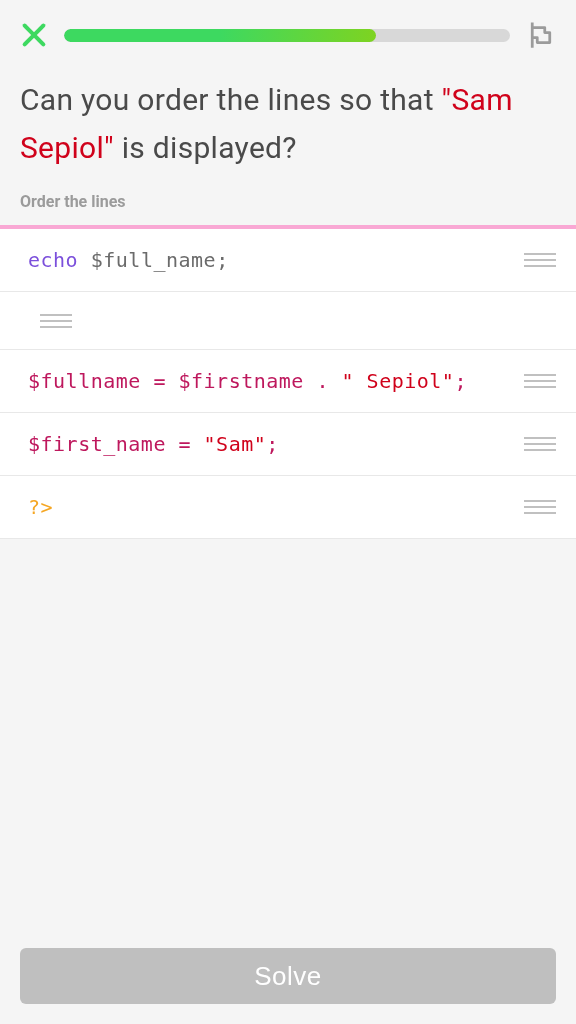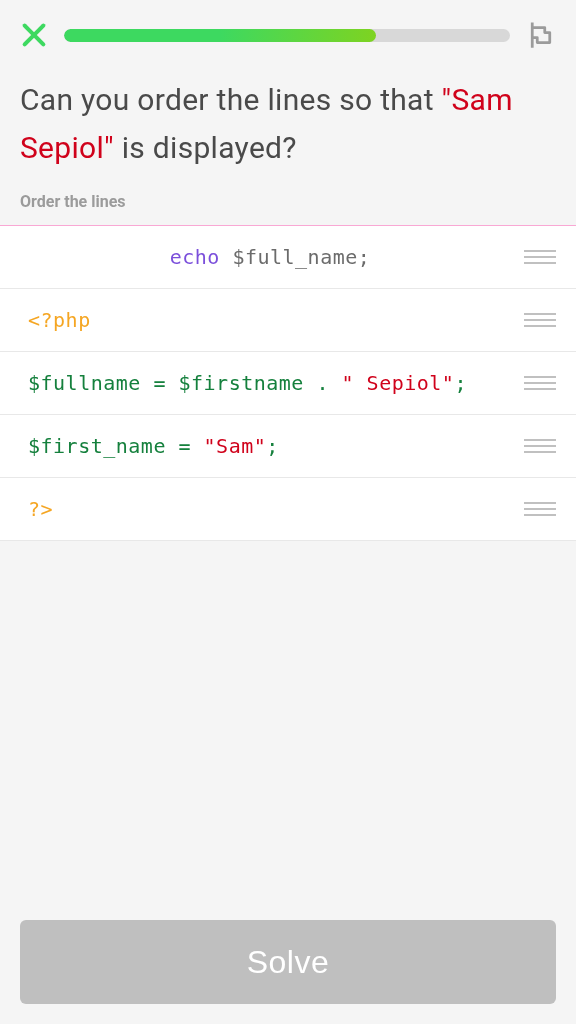--- a/index.html
+++ b/index.html
@@ -92,22 +92,21 @@
       padding: 16px 20px 16px 28px;
       border-bottom: 1px solid #e8e8e8;
       font-family: "SF Mono", "Monaco", "Consolas", monospace;
       font-size: 20px;
       letter-spacing: 0.5px;
       cursor: grab;
       min-height: 58px;
     }
 
     .code-row:first-child {
-      border-top: 1px solid #f9a8d4;
-      text-align: center;
+      border-top: 4px solid #f9a8d4;
     }
 
     .code-content {
       flex: 1;
       line-height: 1.5;
     }
 
     .drag-handle {
       width: 32px;
       display: flex;
@@ -120,44 +119,44 @@
 
     .drag-handle span {
       display: block;
       width: 32px;
       height: 2px;
       background: #c0c0c0;
     }
 
     .tok-keyword { color: #7B4FDB; }
     .tok-variable { color: #6b6b6b; }
-    .tok-default { color: #15803d; margin-top: 16px; }
+    .tok-default { color: #be185d; margin-top: 16px; }
     .tok-php { color: #f5a623; }
     .tok-string { color: #d0021b; }
 
     .empty-space {
       flex: 1;
       background: #f5f5f5;
     }
 
     .footer {
       position: absolute;
       bottom: 0;
       left: 0;
       right: 0;
       padding: 18px 20px 20px 20px;
     }
 
     .solve-button {
       width: 100%;
-      height: 84px;
+      height: 56px;
       background: #bfbfbf;
       border: none;
       border-radius: 6px;
-      font-size: 32px;
+      font-size: 26px;
       font-weight: 500;
       color: white;
       letter-spacing: 0.5px;
       cursor: pointer;
     }
   </style>
 </head>
 <body>
 
 <div class="header">
@@ -186,21 +185,20 @@
 <div class="code-list">
     <div class="code-row">
       <div class="code-content"><span class="tok-keyword"> echo </span><span class="tok-variable">$full_name;</span></div>
       <div class="drag-handle">
         <span></span>
         <span></span>
         <span></span>
       </div>
     </div>
     <div class="code-row">
-      <div class="code-content"><span class="tok-php">&lt;?php</span></div>
       <div class="drag-handle">
         <span></span>
         <span></span>
         <span></span>
       </div>
     </div>
     <div class="code-row">
       <div class="code-content"><span class="tok-default"> $fullname = $firstname . </span><span class="tok-string">" Sepiol"</span><span class="tok-default">;</span></div>
       <div class="drag-handle">
         <span></span>

